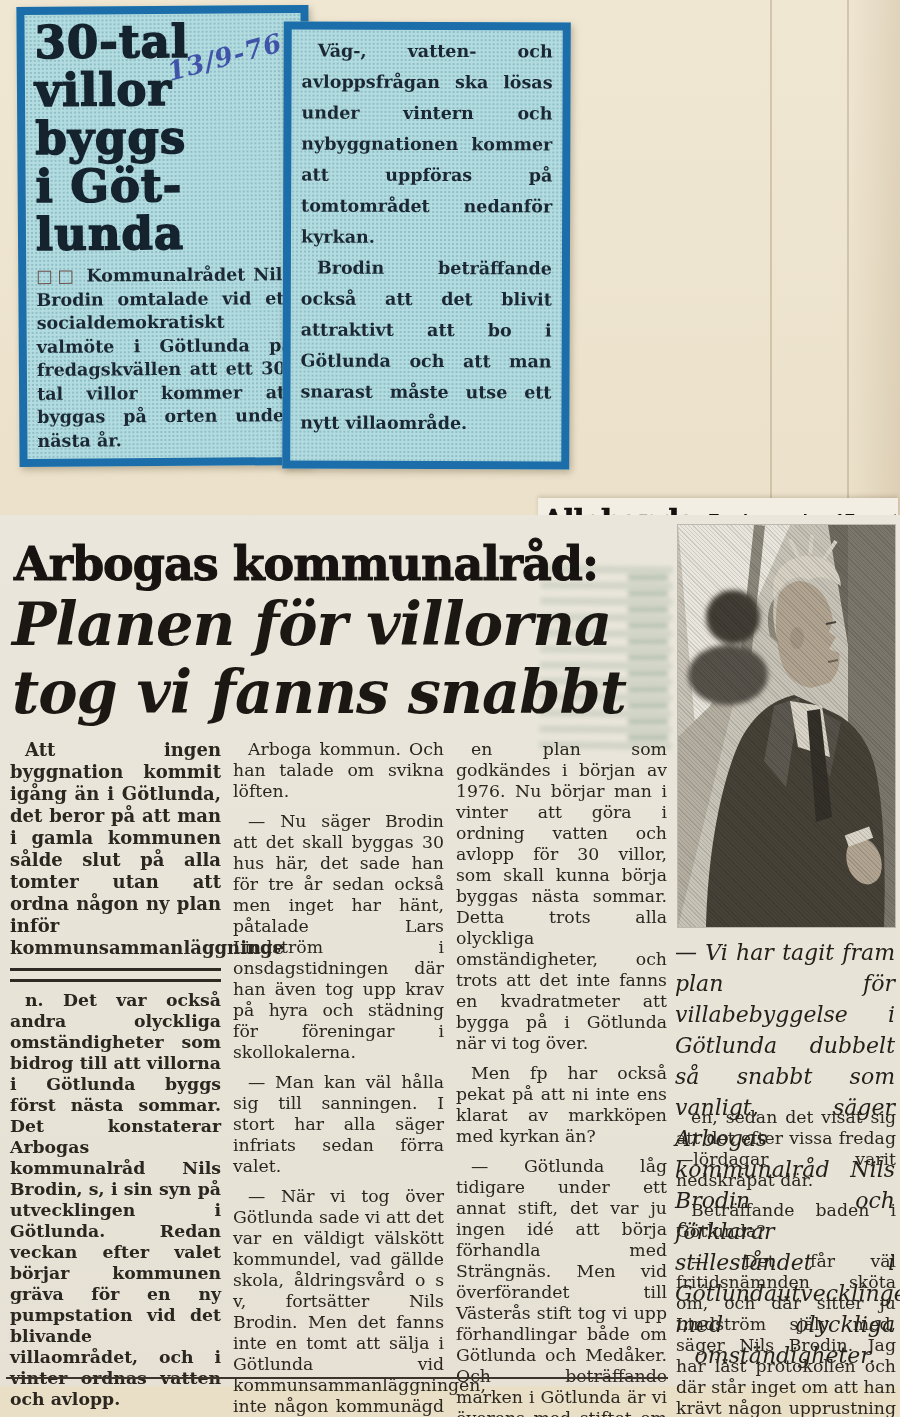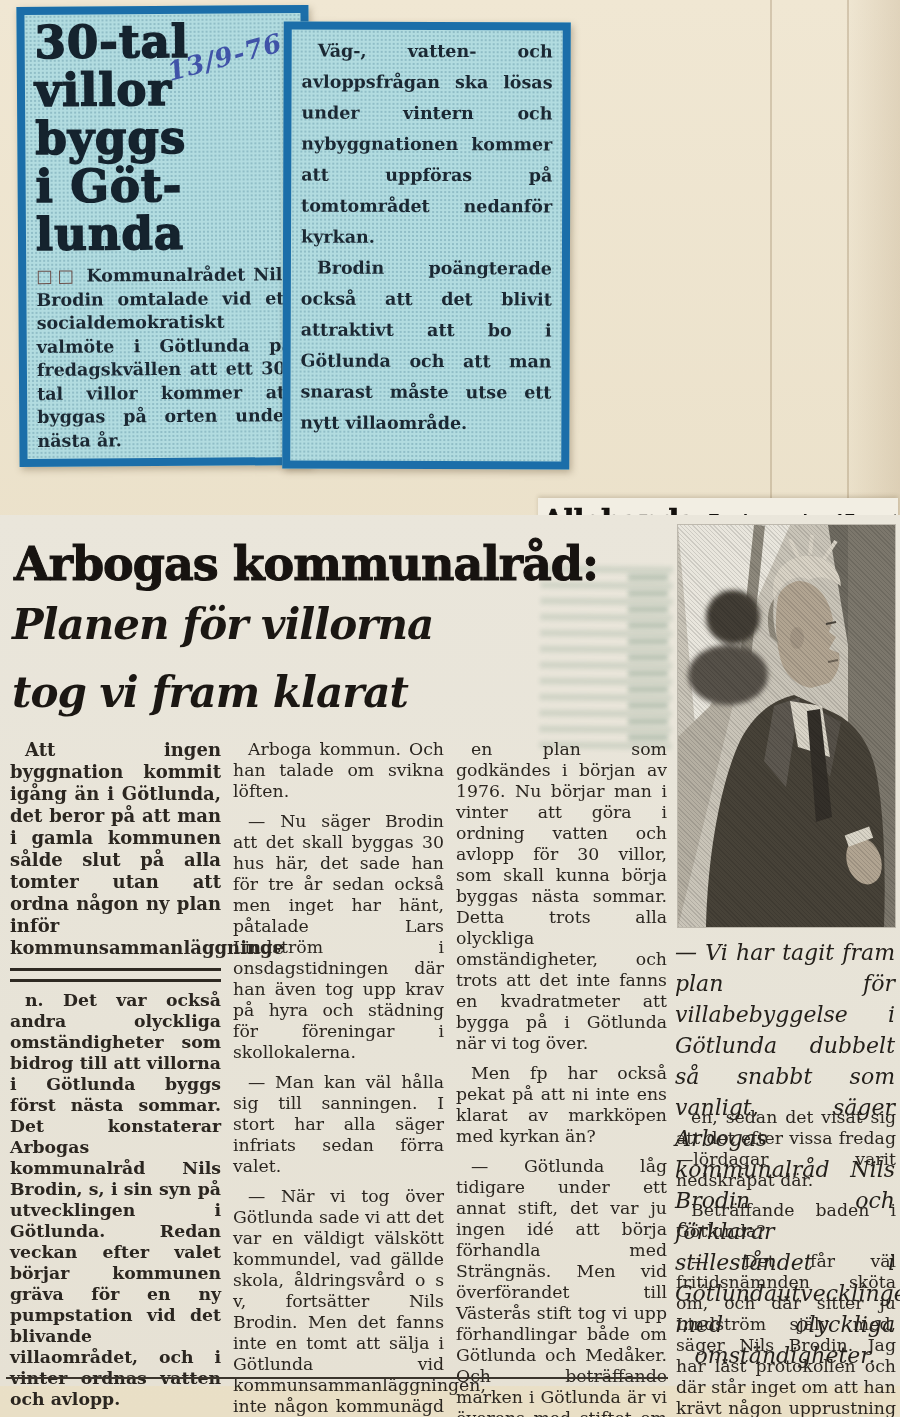--- a/index.html
+++ b/index.html
@@ -40,21 +40,21 @@
   
   .newsprint{position:absolute;left:0;top:515px;width:900px;height:871px;
         background:linear-gradient(180deg,#eae6db,#e7e3d7 60%,#e6e1d4);}
   .ghost{position:absolute;filter:blur(2px);
         background:repeating-linear-gradient(0deg,rgba(44,96,70,.28) 0 7px,rgba(44,96,70,0) 7px 16px);}
   .ghost1{left:540px;top:44px;width:132px;height:190px;opacity:.45;transform:rotate(.5deg);}
   .ghost2{left:628px;top:56px;width:40px;height:170px;opacity:.8;}
   .kicker{position:absolute;left:14px;top:22px;font-size:46px;font-weight:bold;
         letter-spacing:-1px;color:#171310;-webkit-text-stroke:1px #171310;}
   .headline{position:absolute;left:12px;top:76px;font-style:italic;font-weight:bold;
-        font-size:42px;line-height:68px;letter-spacing:-1px;color:#1b1713;}
+        font-size:59px;line-height:68px;letter-spacing:-1px;color:#1b1713;}
   .photo{position:absolute;left:678px;top:10px;width:217px;height:402px;overflow:hidden;
         box-shadow:0 0 0 1px rgba(60,50,40,.25);}
   .photo::after{content:"";position:absolute;inset:0;opacity:.12;pointer-events:none;
         background:repeating-linear-gradient(45deg,#000 0 1px,transparent 1px 3px);}
   .caption{position:absolute;left:675px;top:422px;width:220px;font-style:italic;
         font-size:22px;line-height:31px;text-align:justify;text-align-last:center;
         color:#24201b;font-weight:500;}
   .cols{position:absolute;left:10px;top:224px;width:658px;display:flex;gap:12px;}
   .col{width:211px;font-size:17.3px;line-height:21px;text-align:justify;color:#2b2620;}
   .col p{margin:0 0 9px 0;text-indent:15px;}
@@ -85,38 +85,38 @@
         <div class="clip1-hl-line">i Göt-</div>
         <div class="clip1-hl-line">lunda</div>
       </div>
     <p class="clip-body"><span class="squares">□□</span> <span>Kommunalrådet Nils Brodin omtalade vid ett socialdemokratiskt valmöte i Götlunda på fredagskvällen att ett 30-tal villor kommer att byggas på orten under nästa år.</span></p>
   </div>
 
   <div class="handnote">13/9-76</div>
 
   <div class="clip clip2">
     <p>Väg-, vatten- och avloppsfrågan ska lösas under vintern och nybyggnationen kommer att uppföras på tomtområdet nedanför kyrkan.</p>
-    <p>Brodin poängterade också att det blivit attraktivt att bo i Götlunda och att man snarast måste utse ett nytt villaområde.</p>
+    <p>Brodin beträffande också att det blivit attraktivt att bo i Götlunda och att man snarast måste utse ett nytt villaområde.</p>
   </div>
 
   <div class="masthead">
     <span class="mh-logo">Allehanda</span>
     <span class="mh-date">Fredagen den 17 september 1976</span>
   </div>
 
   <div class="newsprint">
 
     <div class="ghost ghost1"></div>
     <div class="ghost ghost2"></div>
 
     <div class="kicker">Arbogas kommunalråd:</div>
 
     <div class="headline">
       <div>Planen för villorna</div>
-      <div>tog vi fram klarat</div>
+      <div>tog vi fanns snabbt</div>
     </div>
 
     <div class="photo">
       <svg width="217" height="402" viewBox="0 0 217 402" xmlns="http://www.w3.org/2000/svg">
         <defs>
             <filter id="b">
               <feGaussianBlur stdDeviation="2.5"></feGaussianBlur>
             </filter>
           </defs>
         <rect width="217" height="402" fill="#c9c4b8"></rect>

